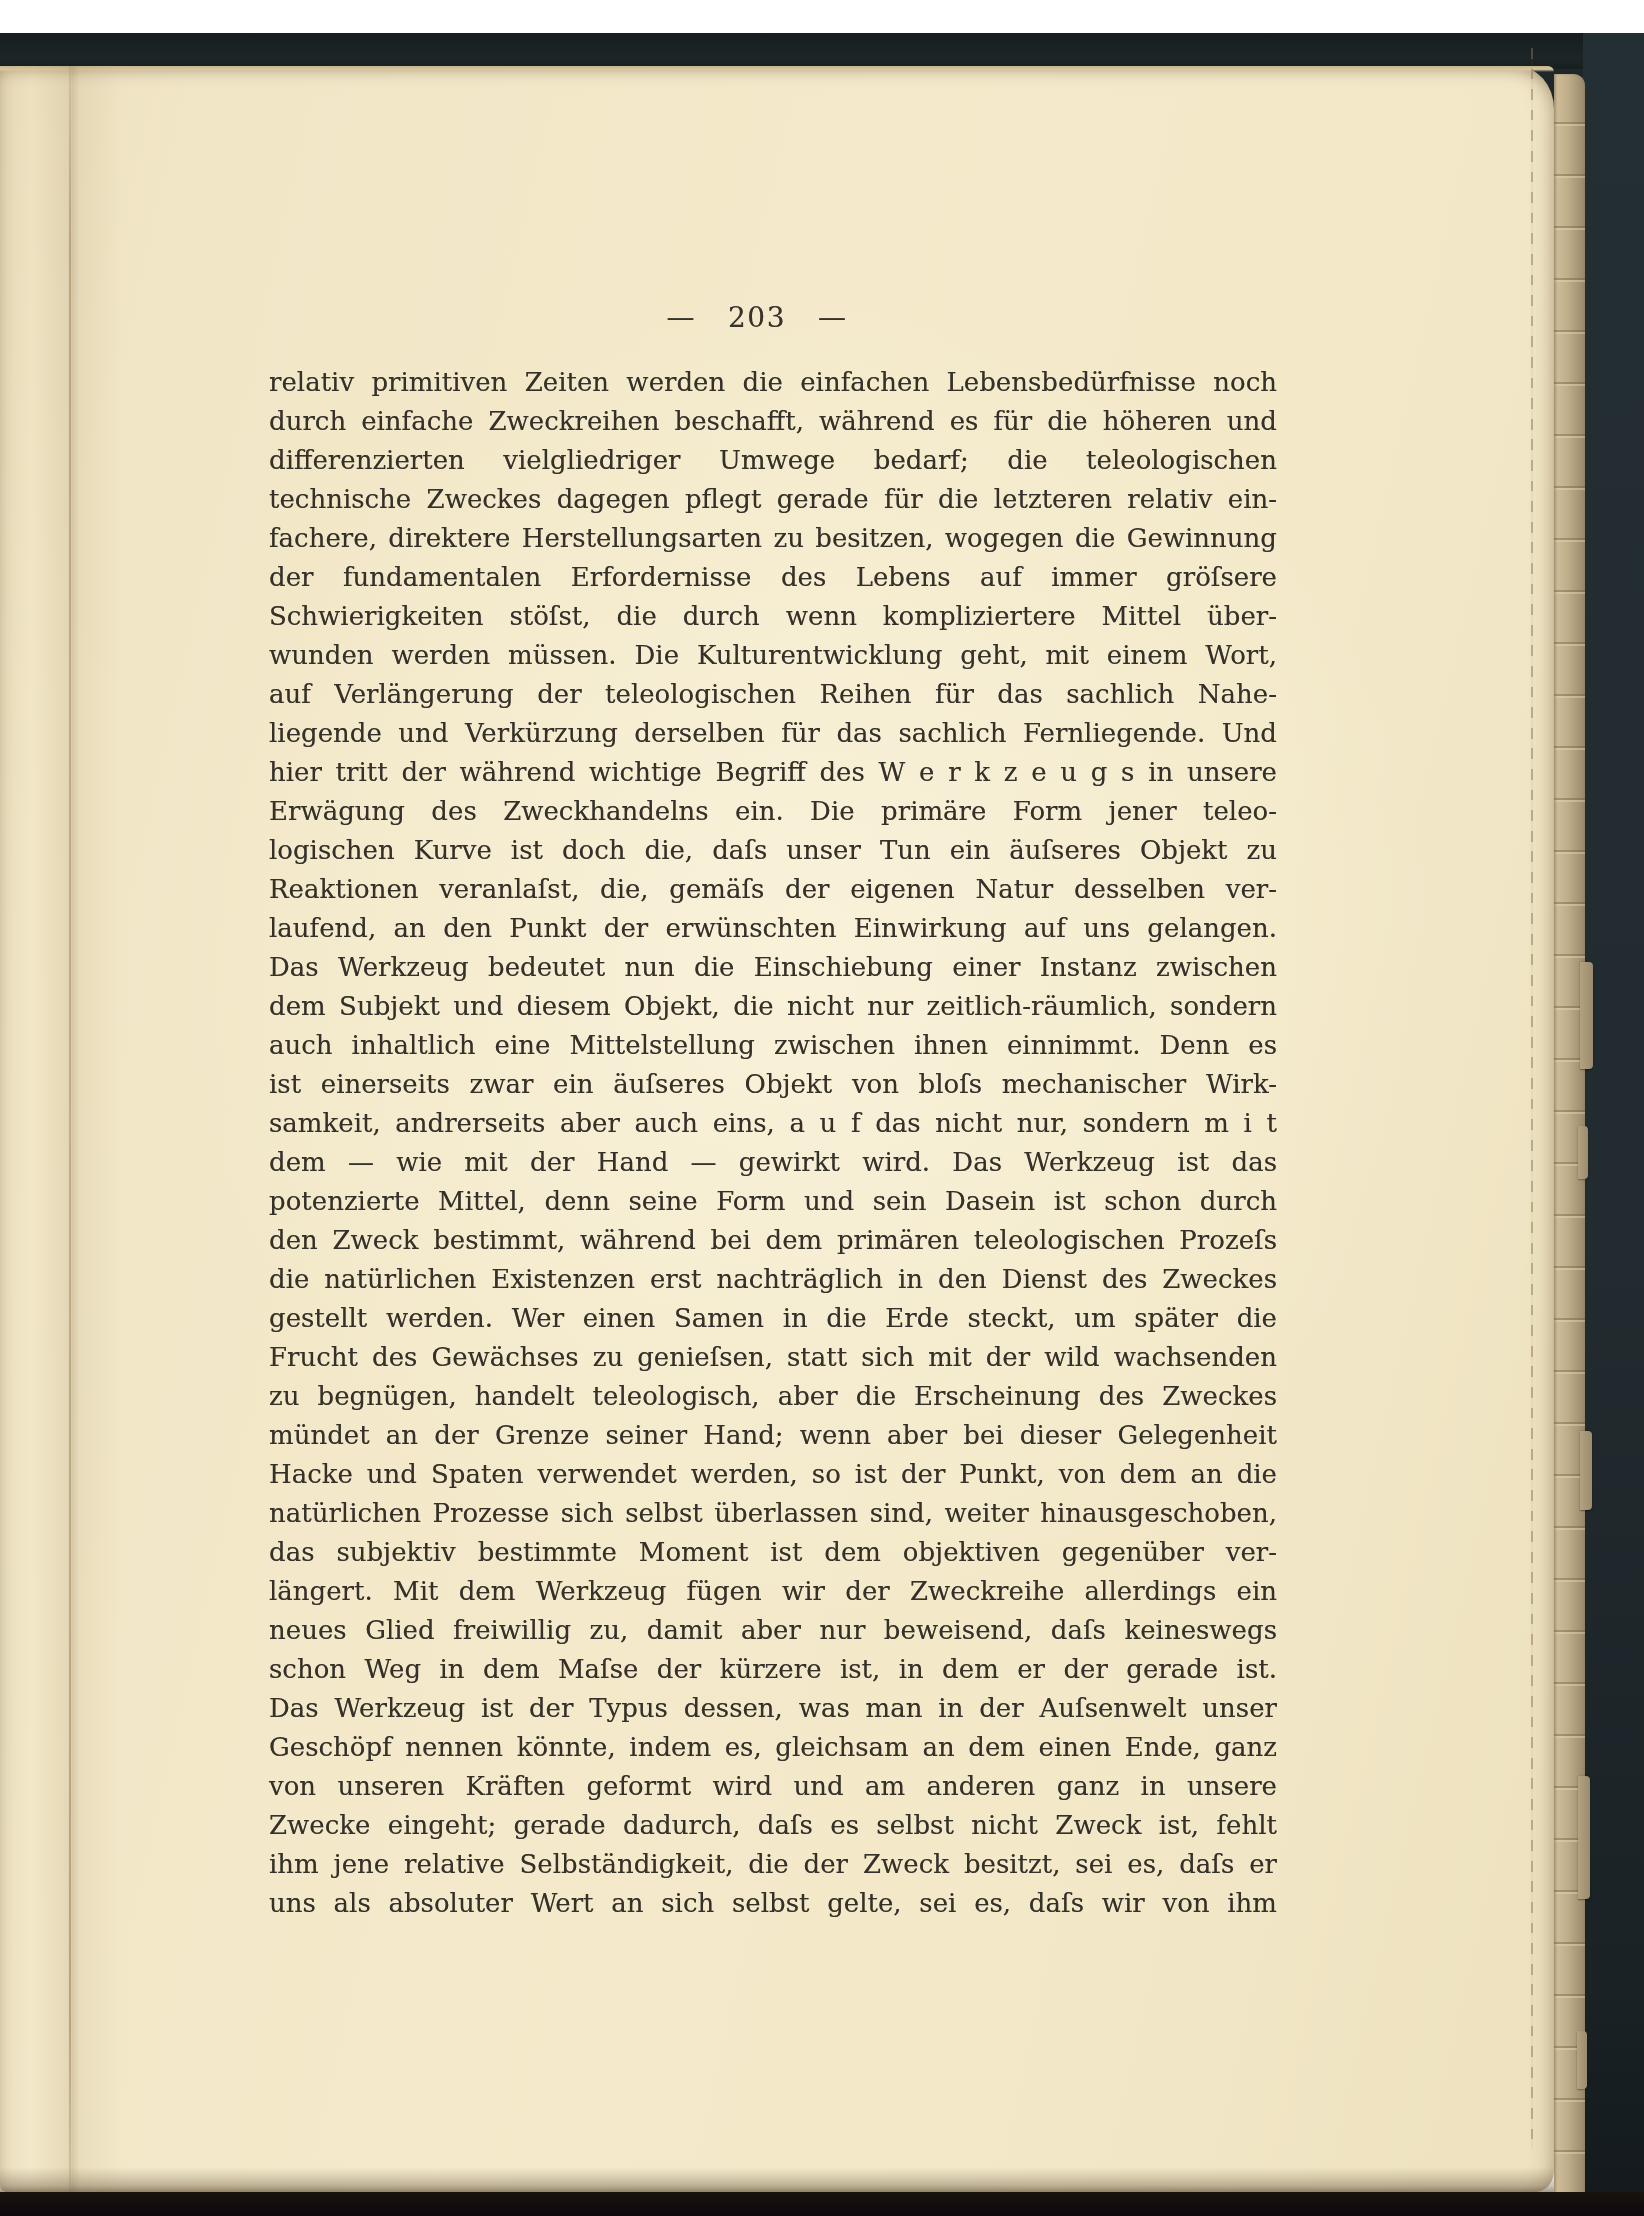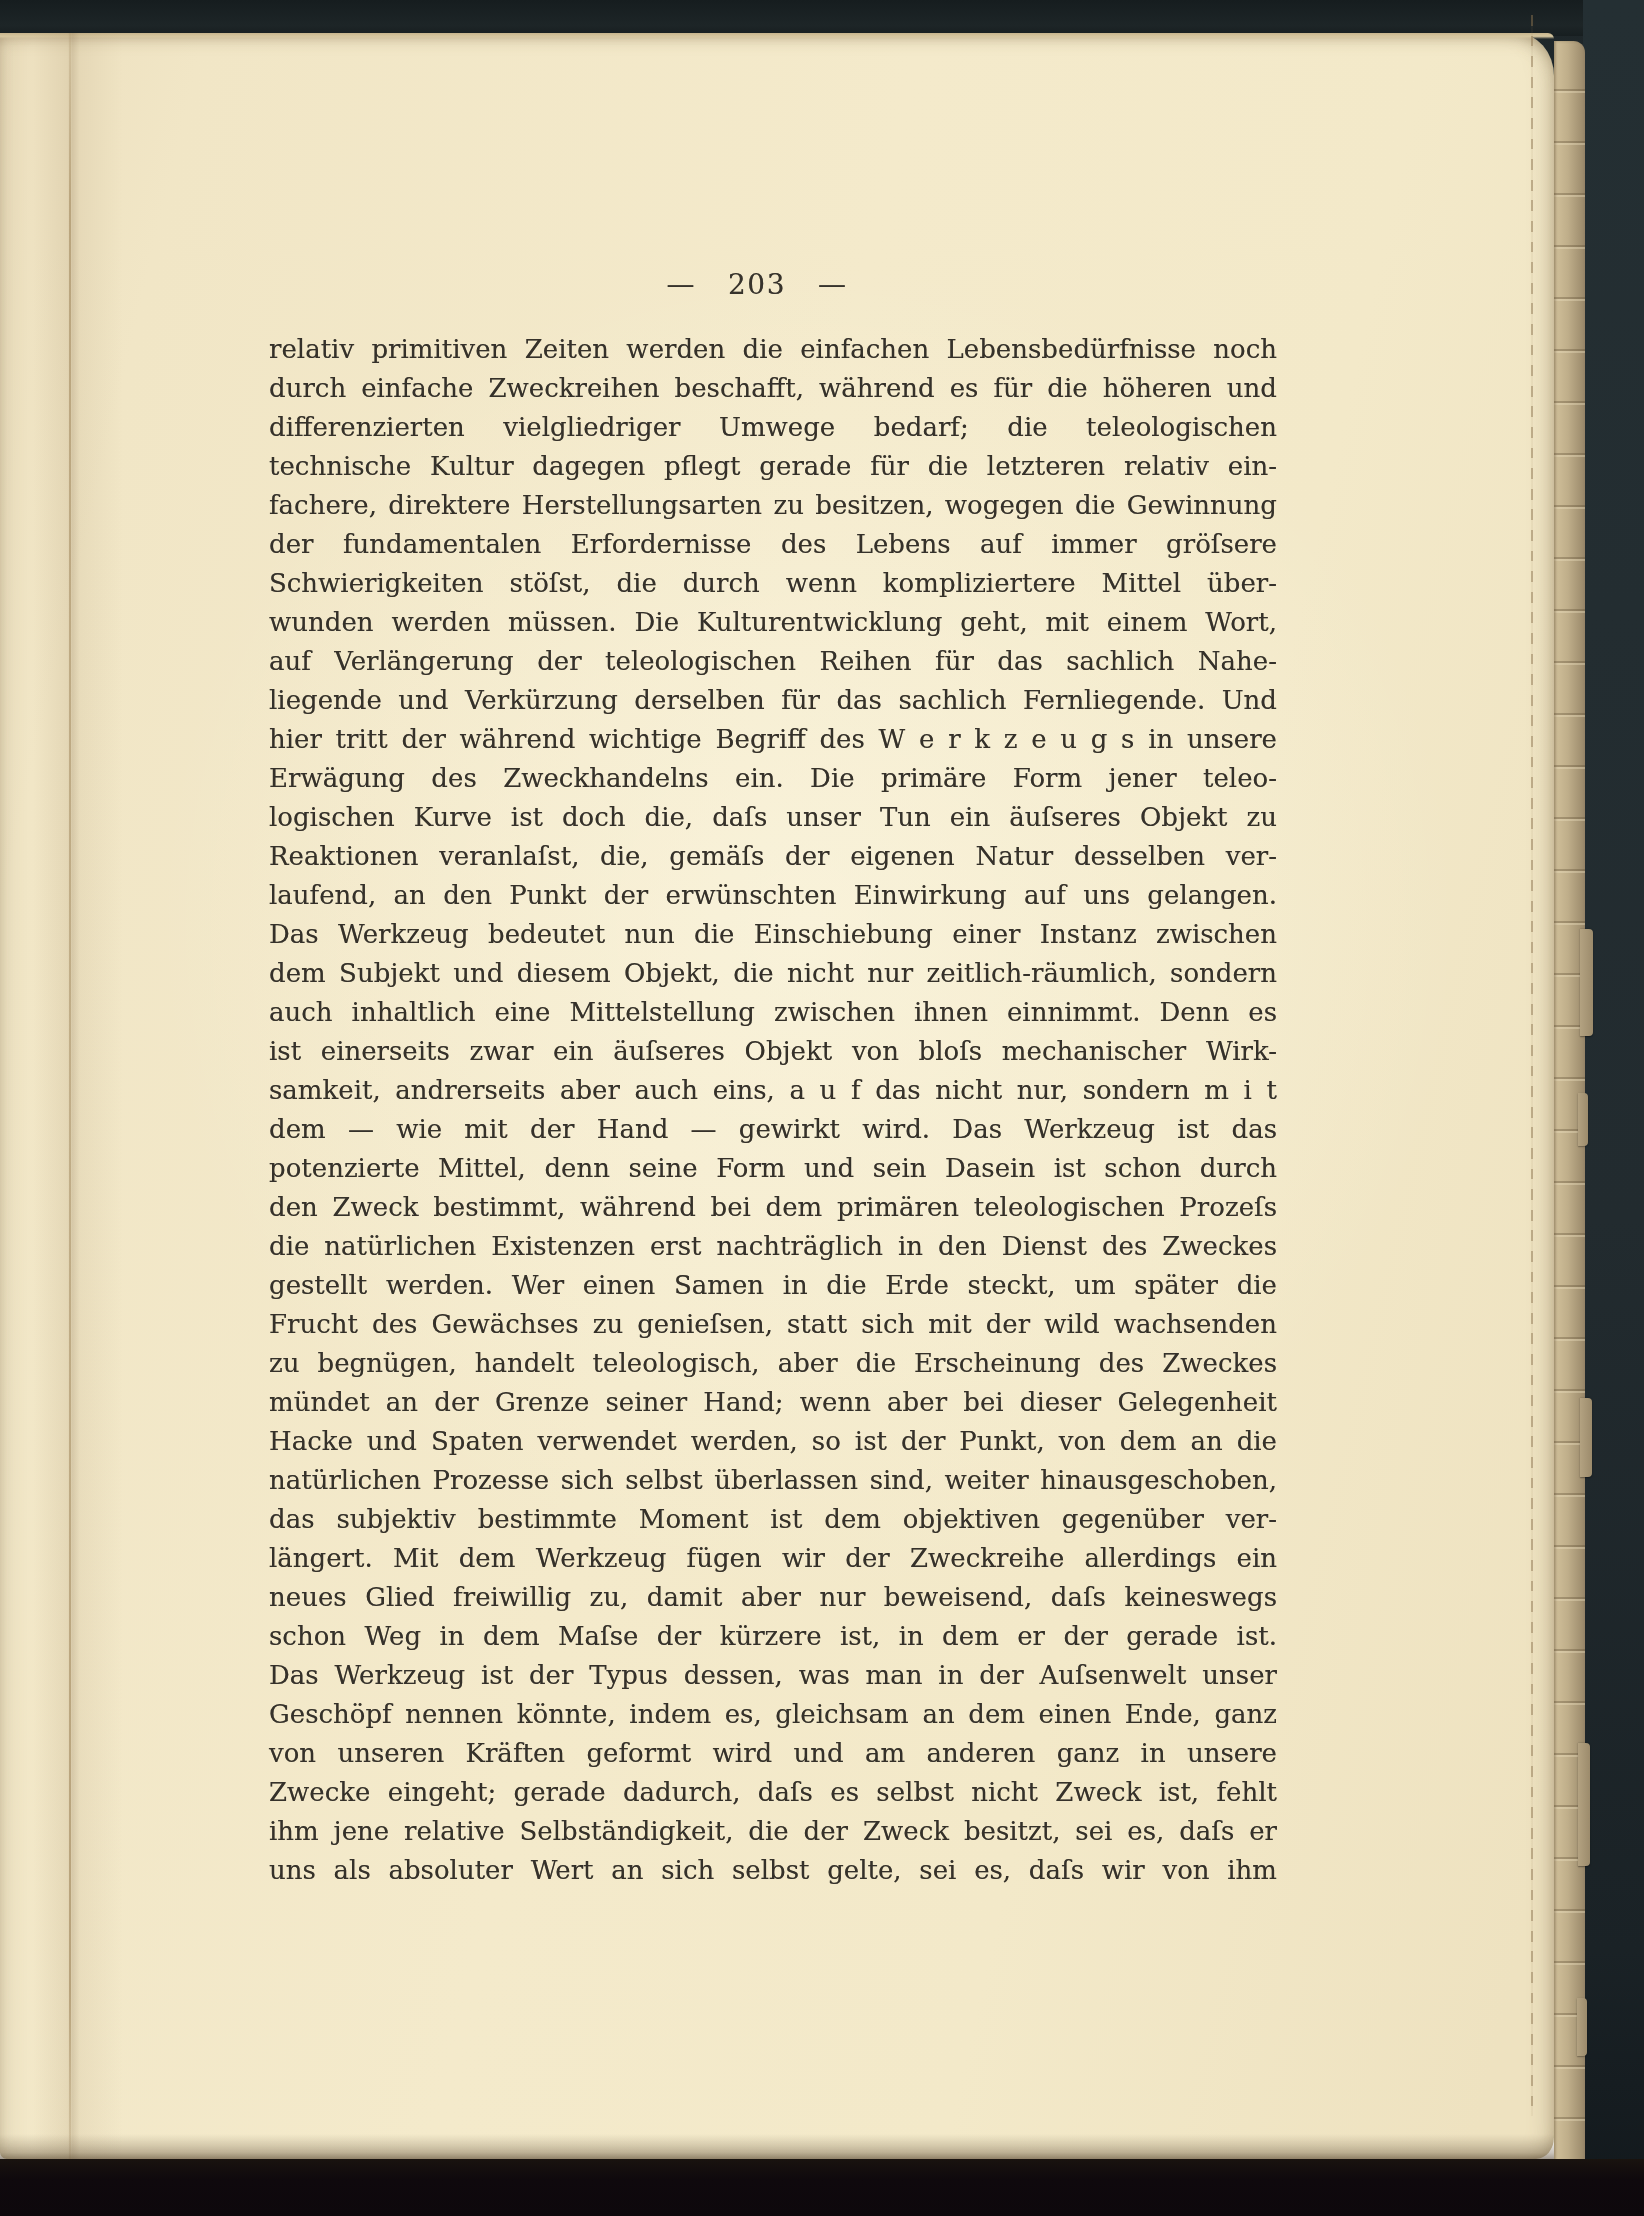--- a/index.html
+++ b/index.html
@@ -6,20 +6,21 @@
   html, body {
     margin: 0; padding: 0;
     width: 1644px; height: 2216px;
     overflow: hidden;
     font-family: "DejaVu Serif", "Liberation Serif", serif;
   }
   #scan {
     position: relative;
     width: 1644px; height: 1583px;
     background: linear-gradient(180deg, #1e2629 0%, #242e32 30%, #222b2f 80%, #1b2327 100%);
+    margin-top: 33px;
   }
   
   .bg-top {
     position: absolute; left: 0; top: 0; width: 1644px; height: 36px;
     background: linear-gradient(180deg, #161d1f, #1d2527 70%, #171e20);
   }
   .bg-right {
     position: absolute; left: 1583px; top: 0; width: 61px; height: 2216px;
     background: linear-gradient(180deg, #242f33 0%, #222b2f 55%, #1a2226 88%, #12181c 100%);
   }
@@ -121,21 +122,21 @@
   <div class="page">
     <div class="page-top-edge"></div>
     <div class="gutter-shadow"></div>
     <div class="gutter-crease-line"></div>
 
     <div class="header">— 203 —</div>
     <div class="text-block">
         <div class="text-line">relativ primitiven Zeiten werden die einfachen Lebensbedürfnisse noch</div>
         <div class="text-line">durch einfache Zweckreihen beschafft, während es für die höheren und</div>
         <div class="text-line">differenzierten vielgliedriger Umwege bedarf; die teleologischen</div>
-        <div class="text-line">technische Kultur dagegen pflegt gerade für die letzteren relativ ein-</div>
+        <div class="text-line">technische Zweckes dagegen pflegt gerade für die letzteren relativ ein-</div>
         <div class="text-line">fachere, direktere Herstellungsarten zu besitzen, wogegen die Gewinnung</div>
         <div class="text-line">der fundamentalen Erfordernisse des Lebens auf immer gröſsere</div>
         <div class="text-line">Schwierigkeiten stöſst, die durch wenn kompliziertere Mittel über-</div>
         <div class="text-line">wunden werden müssen. Die Kulturentwicklung geht, mit einem Wort,</div>
         <div class="text-line">auf Verlängerung der teleologischen Reihen für das sachlich Nahe-</div>
         <div class="text-line">liegende und Verkürzung derselben für das sachlich Fernliegende. Und</div>
         <div class="text-line">hier tritt der während wichtige Begriff des W e r k z e u g s in unsere</div>
         <div class="text-line">Erwägung des Zweckhandelns ein. Die primäre Form jener teleo-</div>
         <div class="text-line">logischen Kurve ist doch die, daſs unser Tun ein äuſseres Objekt zu</div>
         <div class="text-line">Reaktionen veranlaſst, die, gemäſs der eigenen Natur desselben ver-</div>

